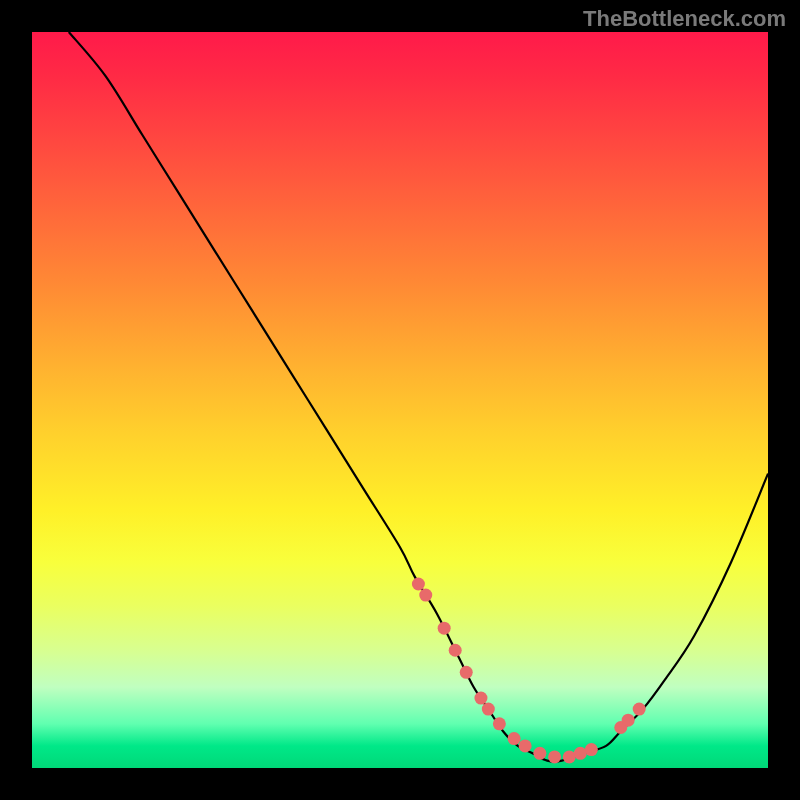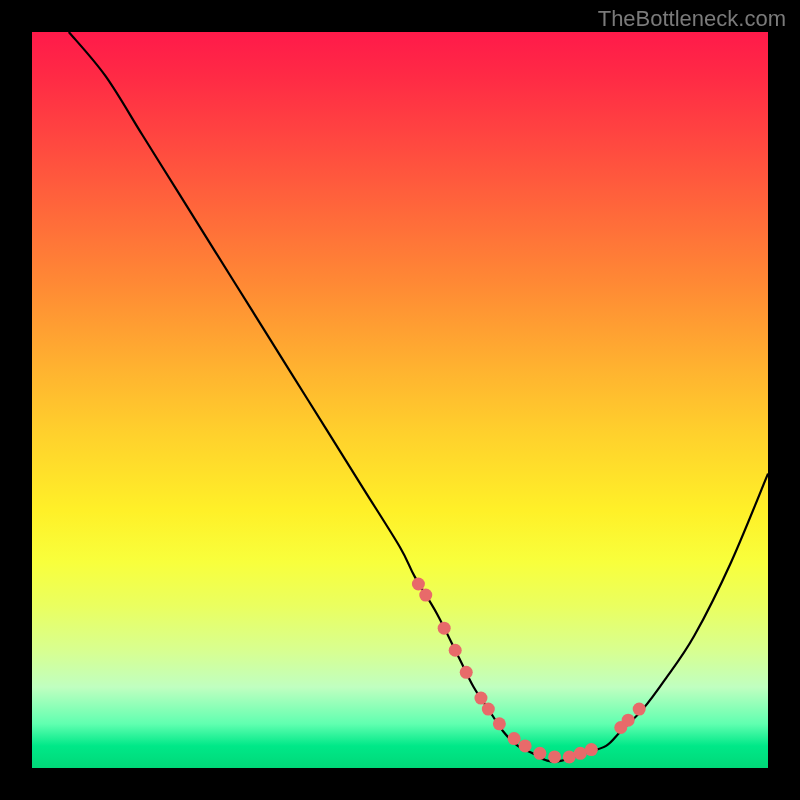--- a/index.html
+++ b/index.html
@@ -10,21 +10,21 @@
     position: relative;
     overflow: hidden;
     font-family: Arial, sans-serif;
   }
   .attribution {
     position: absolute;
     top: 6px;
     right: 14px;
     color: #7a7a7a;
     font-size: 22px;
-    font-weight: 400;
+    font-weight: 700;
     z-index: 10;
   }
   .plot-area {
     position: absolute;
     left: 32px;
     top: 32px;
     width: 736px;
     height: 736px;
     overflow: hidden;
   }

